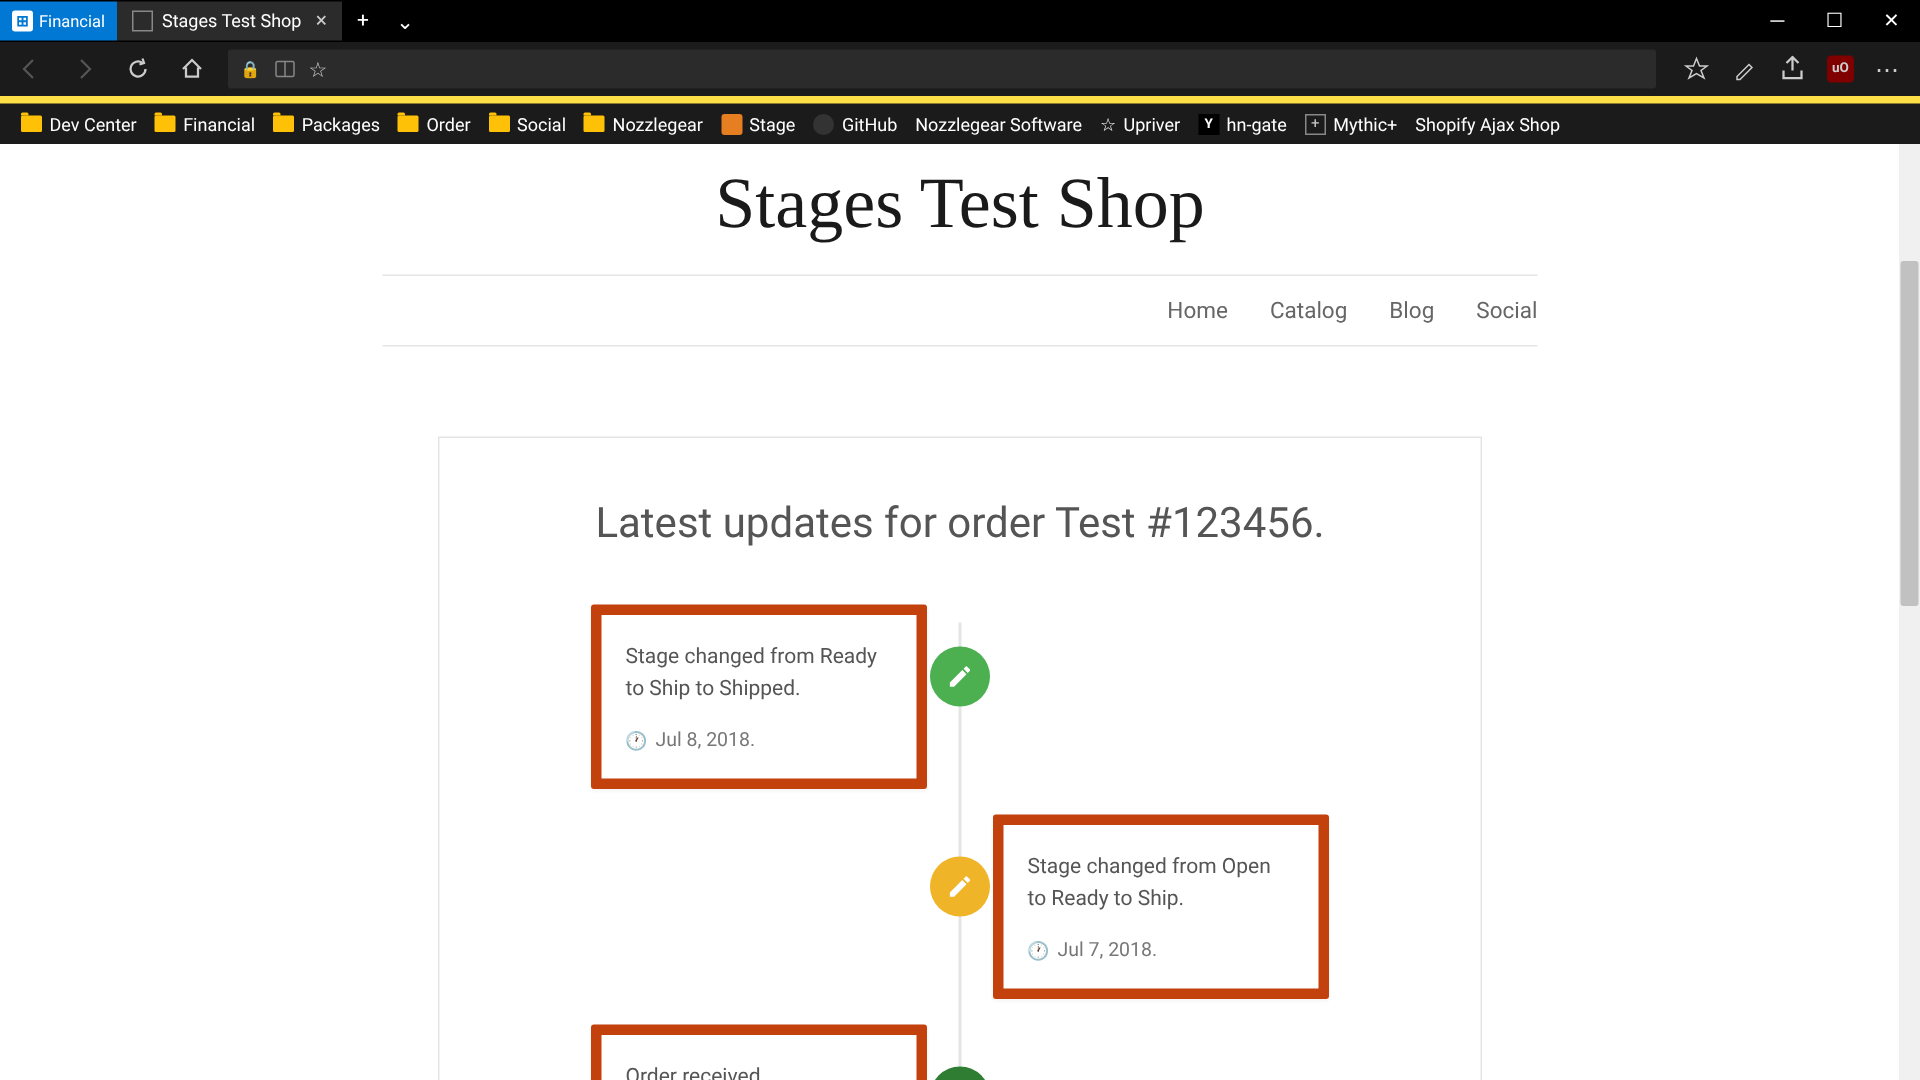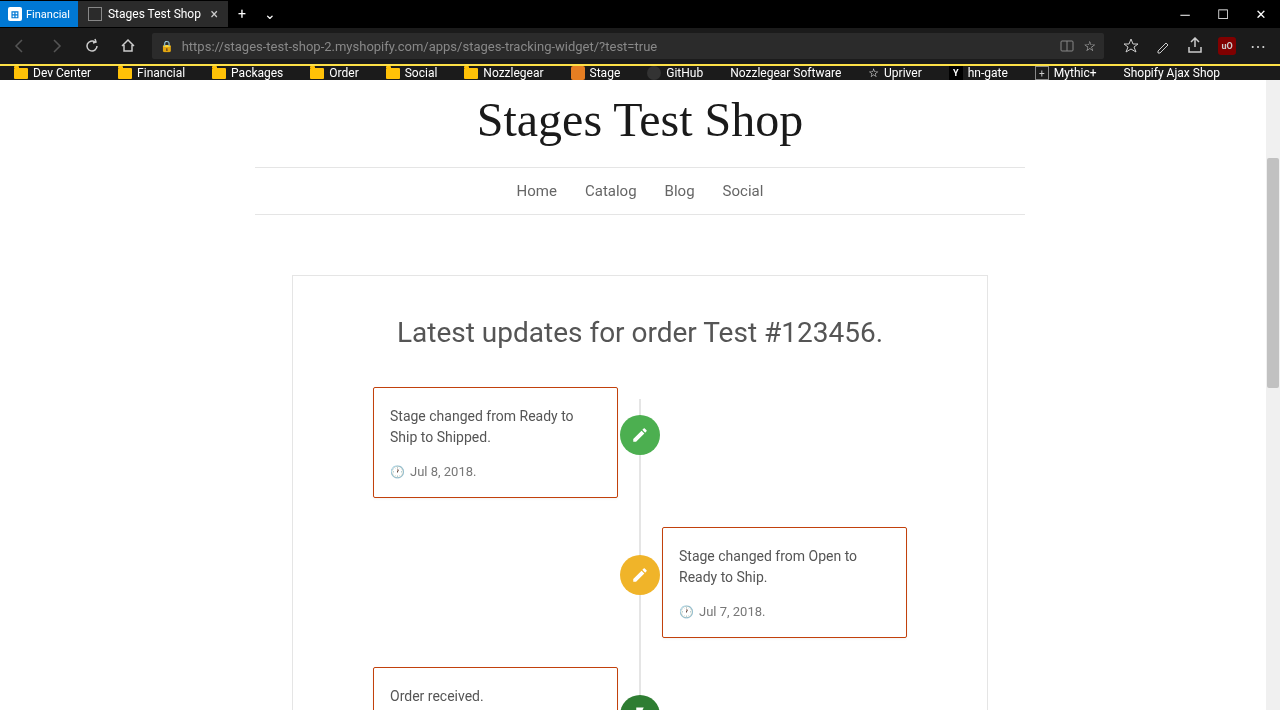--- a/index.html
+++ b/index.html
@@ -22,50 +22,50 @@
 .nav-btn.disabled { color: #555; }
 .address-bar { flex: 1; display: flex; align-items: center; background: #2b2b2b; border-radius: 2px; height: 26px; padding: 0 8px; gap: 8px; }
 .address-bar .lock { color: #888; font-size: 11px; }
 .address-bar .url { color: #888; font-size: 13px; flex: 1; }
 .address-bar .star { color: #ccc; font-size: 14px; cursor: pointer; }
 .address-bar .read { color: #888; width: 16px; height: 16px; }
 .right-icons { display: flex; gap: 14px; align-items: flex-start; padding: 0 6px; }
 .right-icons div { color: #ccc; cursor: pointer; display: flex; align-items: center; justify-content: center; }
 .ublock { width: 18px; height: 18px; background: #800000; border-radius: 3px; color: #fff; font-size: 9px; font-weight: bold; display: flex; align-items: center; justify-content: center; }
 
-.bookmarks-bar { display: flex; align-items: center; gap: 15px; height: 16px; background: #1b1b1b; padding: 0 8px; border-top: 2px solid #fde047; }
+.bookmarks-bar { display: flex; align-items: center; gap: 0; height: 32px; background: #1b1b1b; padding: 0 8px; border-top: 5px solid #fde047; }
 .bookmark { display: flex; align-items: center; gap: 5px; color: #fff; font-size: 12px; padding: 2px 6px; cursor: pointer; border-radius: 2px; }
 .bookmark .folder { width: 14px; height: 11px; background: #ffc107; border-radius: 1px; position: relative; }
 .bookmark .folder::before { content: ''; position: absolute; top: -2px; left: 0; width: 5px; height: 2px; background: #ffc107; border-radius: 1px 1px 0 0; }
 .bookmark .icon-github { width: 14px; height: 14px; background: #333; border-radius: 50%; }
 .bookmark .icon-square { width: 14px; height: 14px; background: #e67e22; border-radius: 2px; }
 .bookmark .icon-star { color: #fff; font-size: 12px; }
 .bookmark .icon-hn { width: 14px; height: 14px; background: #000; color: #fff; font-size: 9px; display: flex; align-items: center; justify-content: center; font-weight: bold; }
 .bookmark .icon-plus { width: 14px; height: 14px; border: 1px solid #888; display: flex; align-items: center; justify-content: center; font-size: 10px; color: #ccc; }
 
 
 .page-content { height: calc(720px - 90px); overflow-y: auto; background: #fff; position: relative; }
 .shop-title { font-family: Georgia, serif; font-size: 48px; text-align: center; color: #1a1a1a; padding: 12px 0 20px; font-weight: normal; }
-.shop-nav { display: flex; justify-content: center; gap: 28px; border-top: 1px solid #e5e5e5; border-bottom: 1px solid #e5e5e5; padding: 14px 0; width: 770px; margin: 0 auto; }
+.shop-nav { display: flex; justify-content: flex-end; gap: 28px; border-top: 1px solid #e5e5e5; border-bottom: 1px solid #e5e5e5; padding: 14px 0; width: 770px; margin: 0 auto; }
 .shop-nav a { color: #666; font-size: 15px; text-decoration: none; cursor: pointer; }
 
 .tracking-card { width: 696px; margin: 60px auto 0; border: 1px solid #e5e5e5; padding: 40px 0 0; position: relative; }
 .tracking-title { text-align: center; font-size: 28px; color: #555; font-weight: normal; margin-bottom: 50px; }
 
 .timeline { position: relative; padding: 16px 0 0; }
 .timeline::before { content: ''; position: absolute; left: 50%; top: 0; bottom: 0; width: 2px; background: #e5e5e5; transform: translateX(-1px); }
 
 .timeline-item { position: relative; min-height: 140px; }
 .timeline-dot { position: absolute; left: 50%; transform: translateX(-50%); width: 40px; height: 40px; border-radius: 50%; display: flex; align-items: center; justify-content: center; z-index: 2; }
 .timeline-dot.green { background: #4caf50; }
 .timeline-dot.yellow { background: #f0b429; }
 .timeline-dot.darkgreen { background: #2e7d32; }
 .timeline-dot svg { width: 18px; height: 18px; fill: #fff; }
 
-.timeline-box { position: absolute; width: 245px; border: 1px solid #c2410c; border-radius: 2px; padding: 18px 16px; background: #fff; box-shadow: 0 1px 3px rgba(0,0,0,0.05); }
+.timeline-box { position: absolute; width: 224px; border: 7px solid #c2410c; border-radius: 2px; padding: 18px 16px; background: #fff; box-shadow: 0 1px 3px rgba(0,0,0,0.05); }
 .timeline-box.left { right: 50%; margin-right: 22px; top: -28px; }
 .timeline-box.right { left: 50%; margin-left: 22px; top: -28px; }
 .timeline-box .desc { color: #555; font-size: 14px; line-height: 1.5; margin-bottom: 16px; }
 .timeline-box .date { color: #777; font-size: 13px; display: flex; align-items: center; gap: 5px; }
 .timeline-box .date-icon { font-size: 12px; }
 
 .scrollbar-track { position: absolute; right: 0; top: 0; width: 14px; height: 100%; background: #f0f0f0; }
 .scrollbar-thumb { position: absolute; right: 1px; top: 78px; width: 12px; height: 230px; background: #c1c1c1; border-radius: 2px; }
 
 </style>
@@ -109,21 +109,20 @@
           <path d="M11 1l1 3-3 1" stroke="#ccc" stroke-width="1.5" fill="none"></path>
         </svg>
     </div>
     <div class="nav-btn">
       <svg width="16" height="16" viewBox="0 0 16 16">
           <path d="M2 8l6-6 6 6M4 7v6h8V7" stroke="#ccc" stroke-width="1.5" fill="none"></path>
         </svg>
     </div>
     <div class="address-bar">
       <span class="lock">🔒</span>
-      <span class="url">https://stages-test-shop-2.myshopify.com/apps/stages-tracking-widget/?test=true</span>
       <svg class="read" width="16" height="16" viewBox="0 0 16 16">
           <rect x="2" y="3" width="12" height="10" rx="1" stroke="#888" fill="none"></rect>
           <line x1="8" y1="3" x2="8" y2="13" stroke="#888"></line>
         </svg>
       <span class="star">☆</span>
     </div>
     <div class="right-icons">
       <div>
         <svg width="18" height="18" viewBox="0 0 18 18">
             <path d="M9 2l2 5h5l-4 3 2 5-5-3-5 3 2-5-4-3h5z" stroke="#ccc" fill="none"></path>

